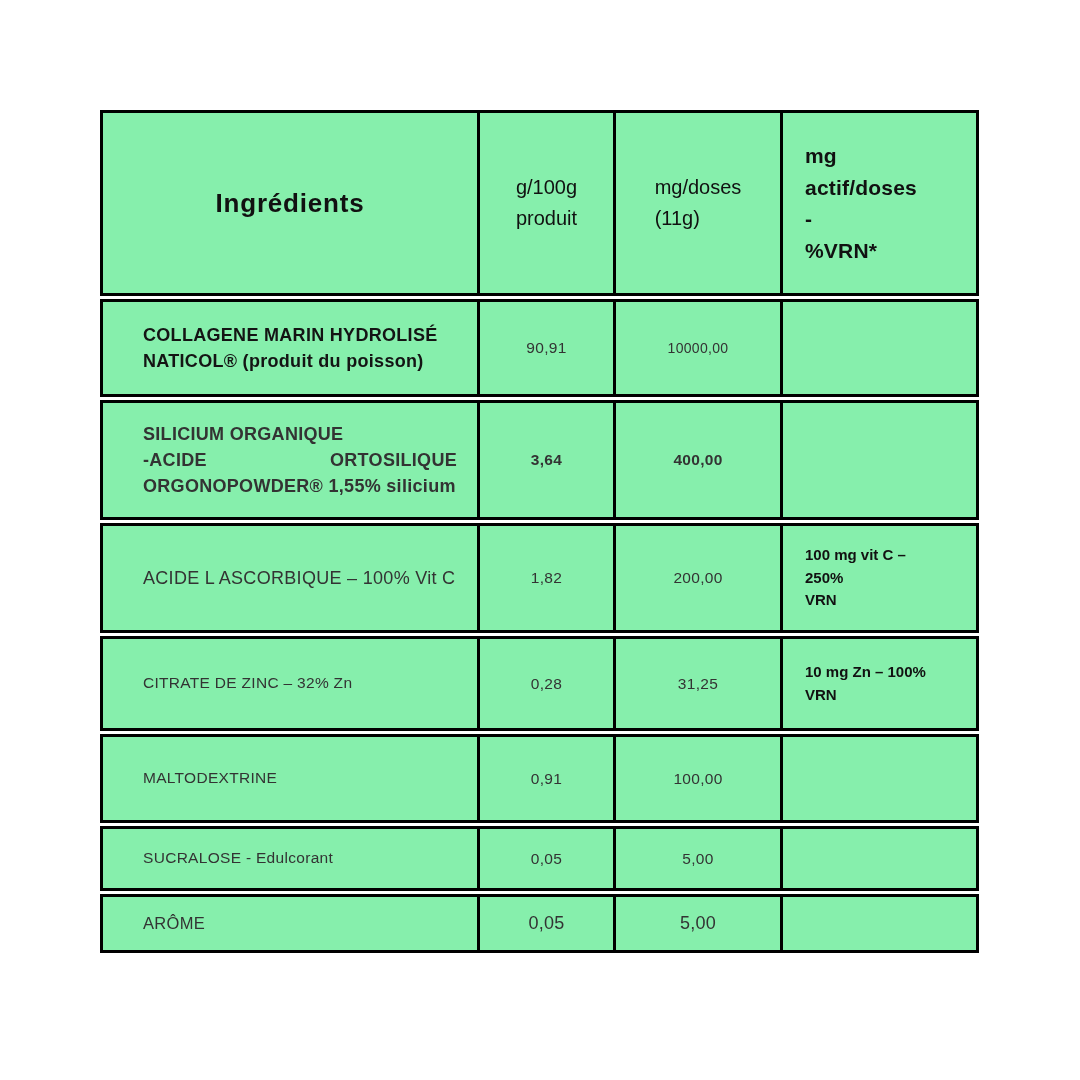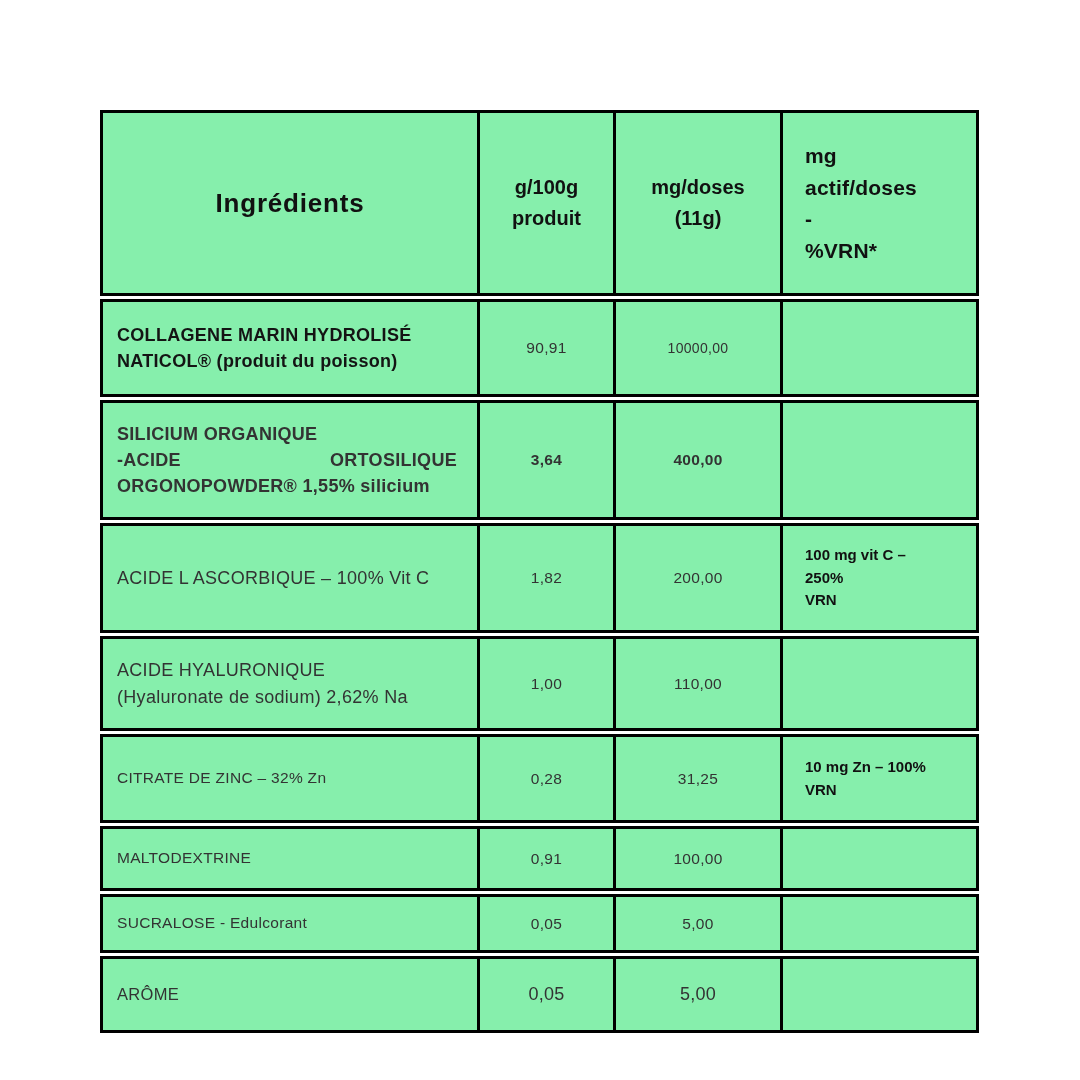--- a/index.html
+++ b/index.html
@@ -25,25 +25,25 @@
     box-sizing:border-box;border:3px solid #000;background:#86efac;
     display:flex;flex-direction:column;justify-content:center;
   }
   .cell + .cell{margin-left:-3px;}
   .c1{width:380px;}
   .c2{width:139px;}
   .c3{width:170px;}
   .c4{width:199px;}
   
   .h1{align-items:center;font-size:26px;font-weight:700;color:#111;letter-spacing:.8px;}
-  .h23{align-items:center;text-align:center;font-size:20px;font-weight:700;line-height:1.55;color:#111;}
+  .h23{align-items:center;text-align:left;font-size:20px;font-weight:400;line-height:1.55;color:#111;}
   .h4{align-items:flex-start;padding-left:22px;padding-right:6px;font-size:21px;font-weight:700;line-height:1.5;color:#111;letter-spacing:.2px;}
   .h23 span,.h4 span{white-space:pre-line;}
   
-  .name{align-items:flex-start;padding:0 20px 0 14px;font-size:18px;line-height:1.45;color:#333;letter-spacing:.3px;}
+  .name{align-items:flex-start;padding:0 20px 0 40px;font-size:18px;line-height:1.45;color:#333;letter-spacing:.3px;}
   .name .nl{width:100%;}
   .nl.spread{display:flex;justify-content:space-between;}
   .boldname .name{font-weight:700;color:#141414;}
   .small-row .name{font-size:15.5px;}
   .mid-row .name{font-size:16.5px;}
   .val{align-items:center;text-align:center;font-size:15.5px;color:#333;letter-spacing:.3px;}
   .v-sm{font-size:14px;}
   .lgv .val{font-size:18px;}
   .vrn{align-items:flex-start;padding:0 8px 0 22px;font-size:15px;font-weight:700;line-height:1.5;color:#111;}
 </style>
@@ -99,29 +99,20 @@
           <div class="nl">ACIDE L ASCORBIQUE – 100% Vit C</div>
         </div>
         <div class="cell c2 val">1,82</div>
         <div class="cell c3 val">200,00</div>
         <div class="cell c4 vrn">
           <div class="vl">100 mg vit C –</div>
           <div class="vl">250%</div>
           <div class="vl">VRN</div>
         </div>
       </div>
-      <div class="trow">
-        <div class="cell c1 name">
-          <div class="nl">ACIDE HYALURONIQUE</div>
-          <div class="nl">(Hyaluronate de sodium) 2,62% Na</div>
-        </div>
-        <div class="cell c2 val">1,00</div>
-        <div class="cell c3 val">110,00</div>
-        <div class="cell c4 vrn"></div>
-      </div>
       <div class="trow small-row">
         <div class="cell c1 name">
           <div class="nl">CITRATE DE ZINC – 32% Zn</div>
         </div>
         <div class="cell c2 val">0,28</div>
         <div class="cell c3 val">31,25</div>
         <div class="cell c4 vrn">
           <div class="vl">10 mg Zn – 100%</div>
           <div class="vl">VRN</div>
         </div>

